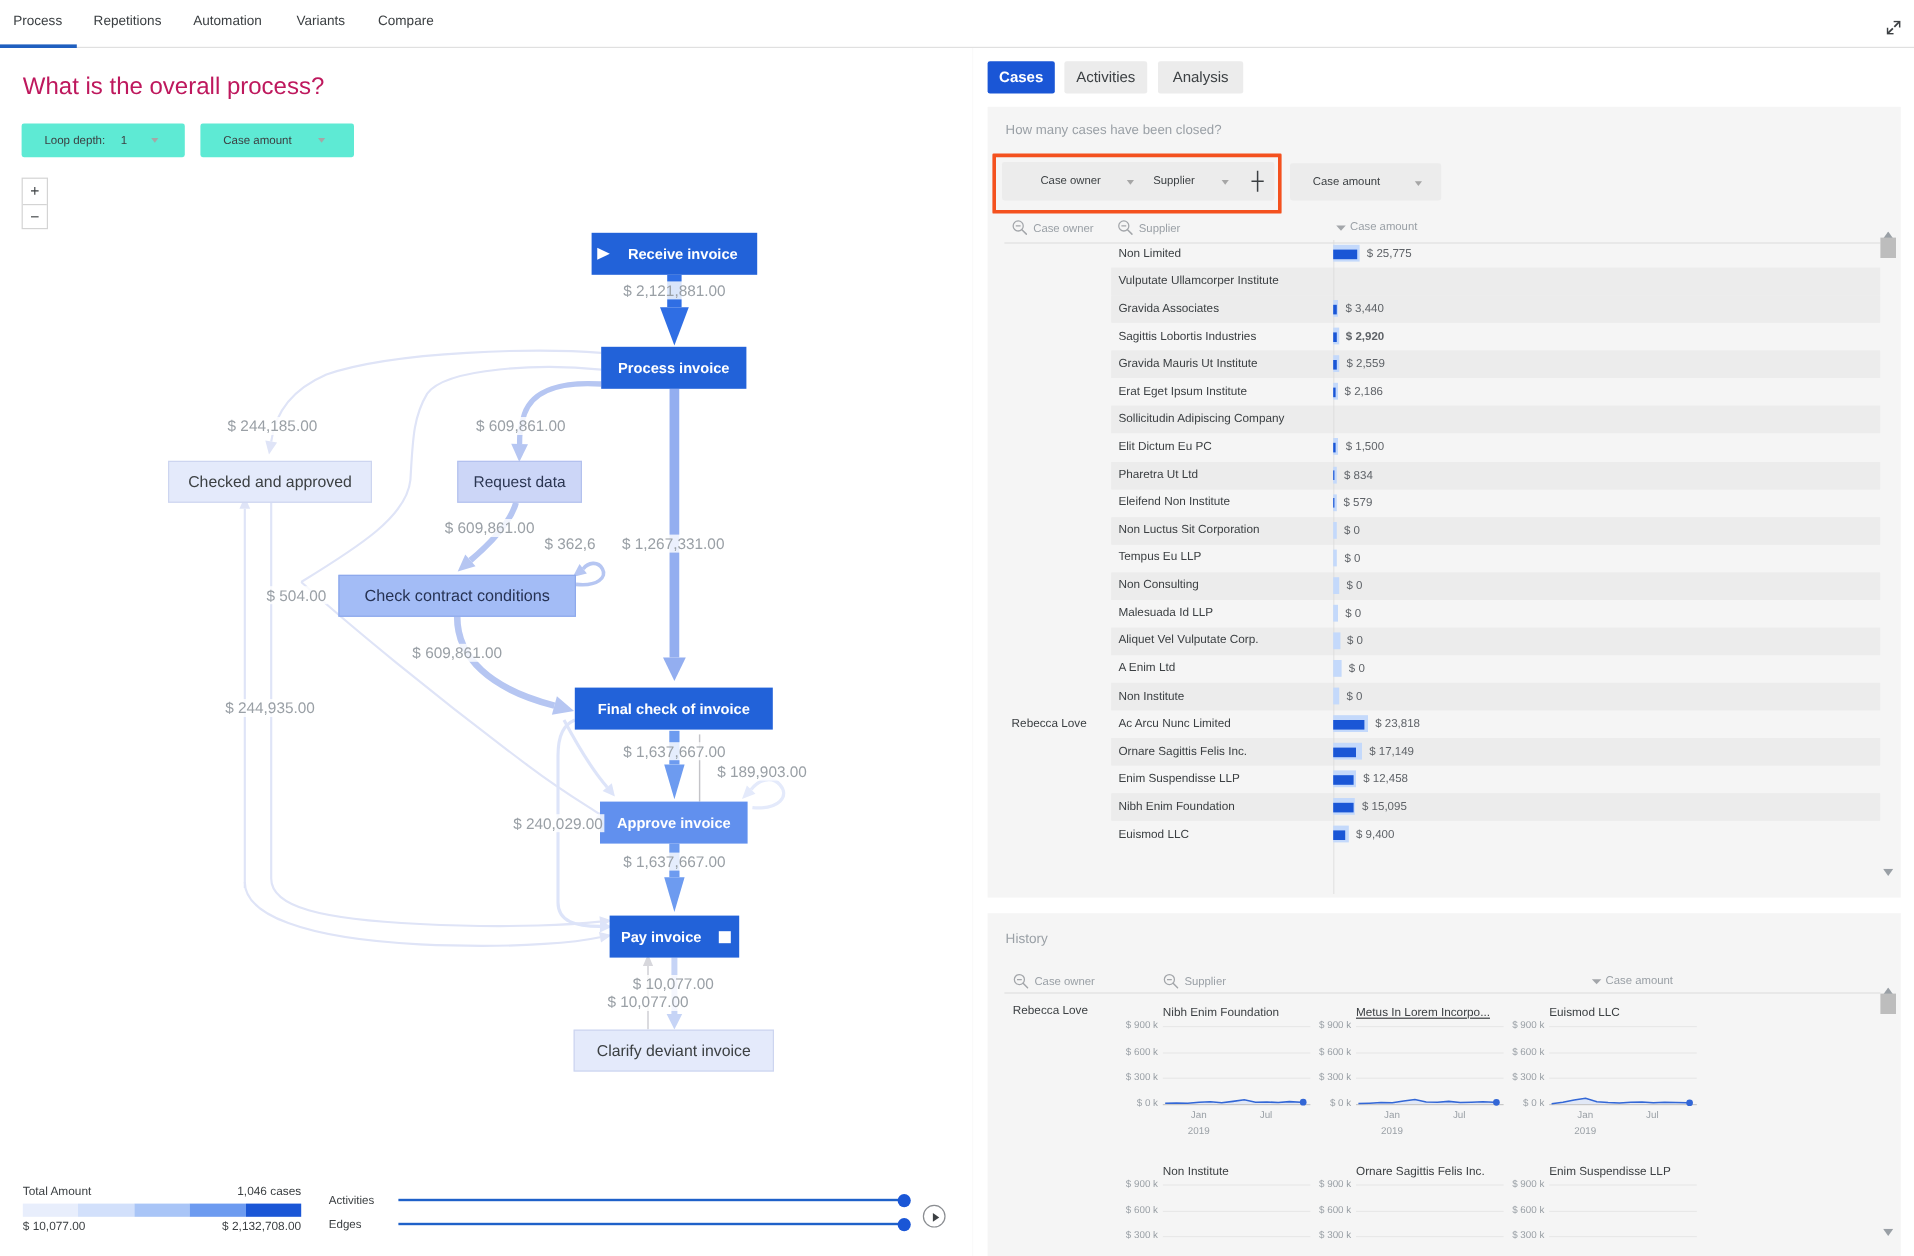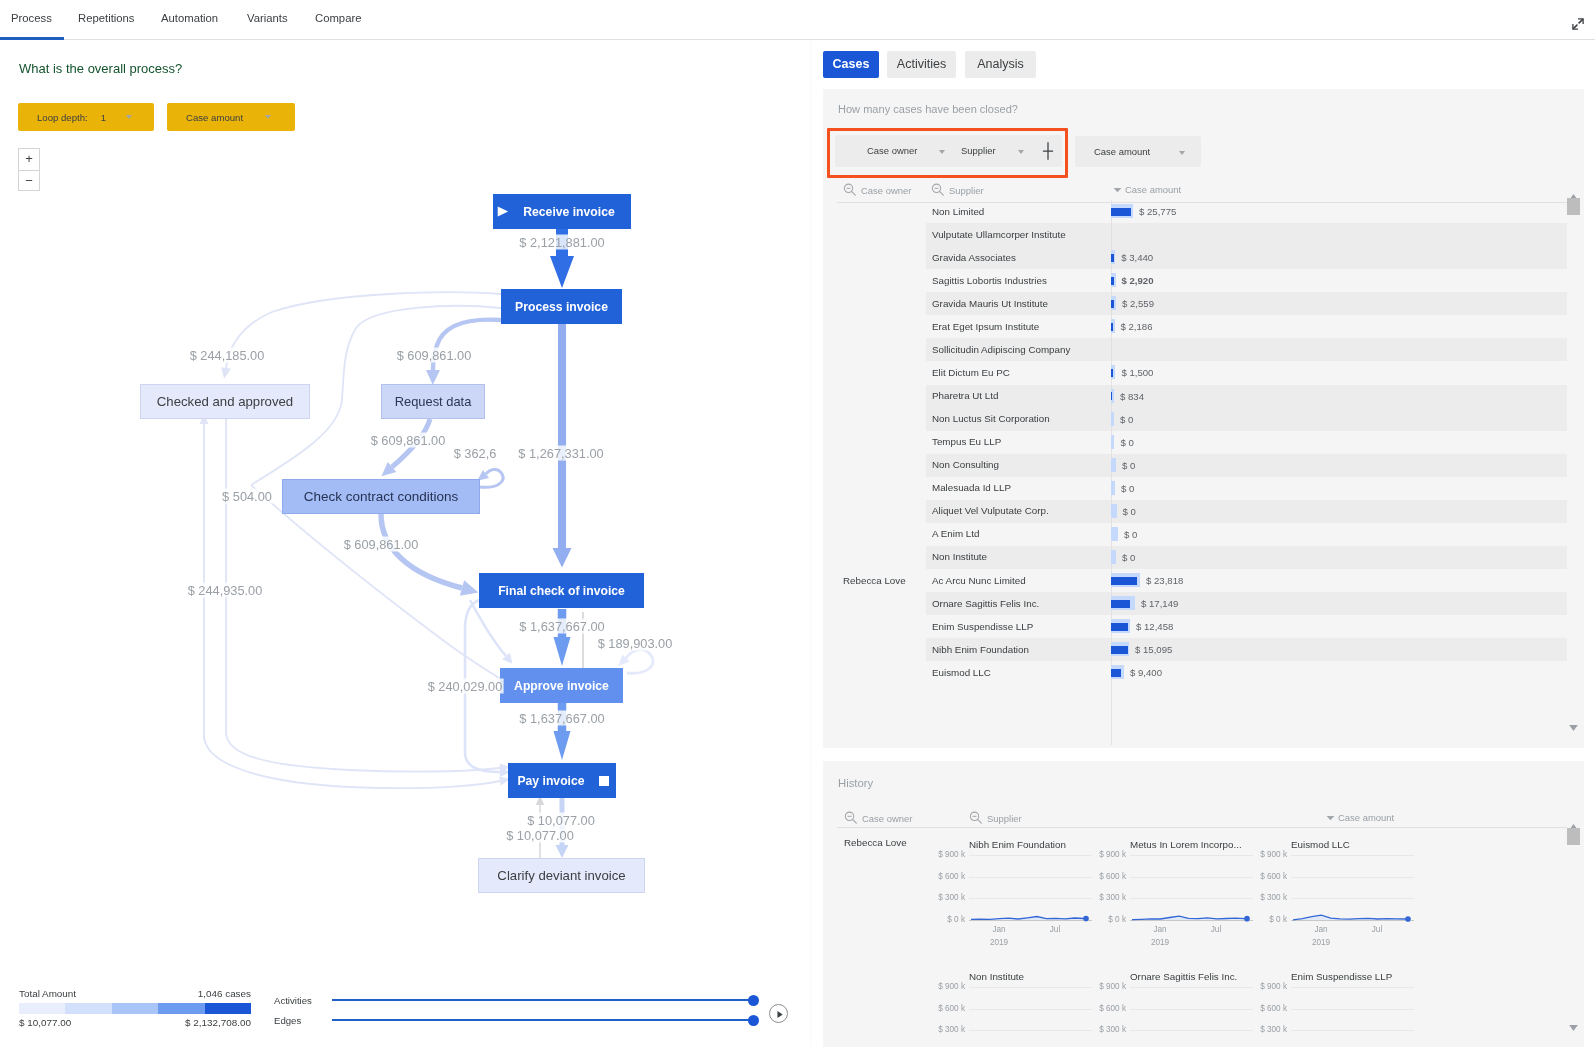--- a/index.html
+++ b/index.html
@@ -8,22 +8,22 @@
        font-family:"Liberation Sans",sans-serif;-webkit-font-smoothing:antialiased;}
 
   
   #topnav{position:absolute;left:0;top:0;width:1595px;height:40px;background:#fff;}
   #topnav .line{position:absolute;left:0;bottom:0;width:1595px;height:1px;background:#e0e0e0;}
   .navtab{position:absolute;top:12px;font-size:11.3px;color:#3c4043;cursor:pointer;white-space:nowrap;}
   .navtab-underline{position:absolute;bottom:0;height:3px;background:#1f5fbf;}
   #expand-icon{position:absolute;left:1572px;top:16px;width:12px;height:12px;cursor:pointer;}
 
   
-  #process-title{position:absolute;left:19px;top:61px;font-size:13px;color:#14532d;font-weight:400;}
-  .chip{position:absolute;background:#eab308;border-radius:2px;display:flex;align-items:center;cursor:pointer;}
+  #process-title{position:absolute;left:19px;top:61px;font-size:20px;color:#be185d;font-weight:400;}
+  .chip{position:absolute;background:#5eead4;border-radius:2px;display:flex;align-items:center;cursor:pointer;}
   .chip .lbl{font-size:9.6px;color:#3c4043;}
   .chip .val{font-size:9.6px;color:#3c4043;}
   .caret{width:0;height:0;flex:none;border-left:3.9px solid transparent;border-right:3.9px solid transparent;border-top:4.2px solid #a6a6a6;}
   #zoomctl{position:absolute;left:18px;top:148px;width:22px;height:43px;border:1px solid #d4d4d4;background:#fff;}
   #zoomctl div{height:20.5px;line-height:20px;text-align:center;font-size:13px;color:#3c4043;cursor:pointer;}
   #zoomctl .sep{height:1px;background:#d4d4d4;padding:0;line-height:0;}
 
   
   #graph{position:absolute;left:0;top:0;width:810px;height:1047px;}
   .gnode{position:absolute;display:flex;align-items:center;justify-content:center;font-size:13.4px;border-radius:0px;}
@@ -414,20 +414,28 @@
           <span class="amt" style="left:10.4px;">$ 1,500</span>
         </div>
       </div>
       <div class="trow">
         <div style="position:absolute;left:103px;top:0;width:641px;height:23.07px;background:#ececec;"></div>
         <span class="supplier">Pharetra Ut Ltd</span>
         <div class="bg" style="left:288px;width:453px;">
           <div class="barbg" style="width:3px;"></div>
           <div class="barfg" style="width:1.3px;"></div>
           <span class="amt" style="left:9.0px;">$ 834</span>
+        </div>
+      </div>
+      <div class="trow">
+        <span class="supplier">Eleifend Non Institute</span>
+        <div class="bg" style="left:288px;width:453px;">
+          <div class="barbg" style="width:2.6px;"></div>
+          <div class="barfg" style="width:1px;"></div>
+          <span class="amt" style="left:8.6px;">$ 579</span>
         </div>
       </div>
       <div class="trow">
         <div style="position:absolute;left:103px;top:0;width:641px;height:23.07px;background:#ececec;"></div>
         <span class="supplier">Non Luctus Sit Corporation</span>
         <div class="bg" style="left:288px;width:453px;">
           <div class="barbg" style="width:3px;"></div>
           <div class="barfg" style="width:0px;"></div>
           <span class="amt" style="left:9.0px;">$ 0</span>
         </div>
@@ -591,21 +599,21 @@
             <svg width="123" height="80" style="position:absolute;left:0;top:0;">
               <path d="M2.0 64.4 L11.4 64.1 L20.8 64.3 L30.3 63.6 L39.7 63.1 L49.1 64.0 L58.5 62.8 L67.9 61.5 L77.3 63.6 L86.8 63.3 L96.2 63.8 L105.6 63.0 L115.0 63.5 L115,65.1 L2,65.1 Z" fill="#d8e2f7" stroke="none" opacity="0.7"></path>
               <path d="M2.0 64.4 L11.4 64.1 L20.8 64.3 L30.3 63.6 L39.7 63.1 L49.1 64.0 L58.5 62.8 L67.9 61.5 L77.3 63.6 L86.8 63.3 L96.2 63.8 L105.6 63.0 L115.0 63.5" fill="none" stroke="#3367d6" stroke-width="1.3"></path>
               <circle cx="117" cy="63.46363636363636" r="2.8" fill="#3367d6"></circle>
             </svg>
             <div class="xtick" style="left:16px;top:70px;width:28px;">Jan</div>
             <div class="xtick" style="left:72px;top:70px;width:28px;">Jul</div>
             <div class="xtick" style="left:16px;top:83px;width:28px;">2019</div>
           </div>
         </div>
-        <div class="hchart" style="left:307px;top:11px;width:150px;">
+        <div class="hchart" style="left:307px;top:11px;width:150px;text-decoration:underline;">
           <div class="htitle">Metus In Lorem Incorpo...</div>
           <div style="position:relative;height:80px;">
             <div class="ytick" style="left:-42px;top:-5px;width:38px;">$ 900 k</div>
             <div style="position:absolute;left:0;top:0px;width:123px;height:1px;background:#e8e8e8;"></div>
             <div class="ytick" style="left:-42px;top:16.7px;width:38px;">$ 600 k</div>
             <div style="position:absolute;left:0;top:21.7px;width:123px;height:1px;background:#e8e8e8;"></div>
             <div class="ytick" style="left:-42px;top:38.4px;width:38px;">$ 300 k</div>
             <div style="position:absolute;left:0;top:43.4px;width:123px;height:1px;background:#e8e8e8;"></div>
             <div class="ytick" style="left:-42px;top:60.099999999999994px;width:38px;">$ 0 k</div>
             <div style="position:absolute;left:0;top:65.1px;width:123px;height:1px;background:#c8c8c8;"></div>

